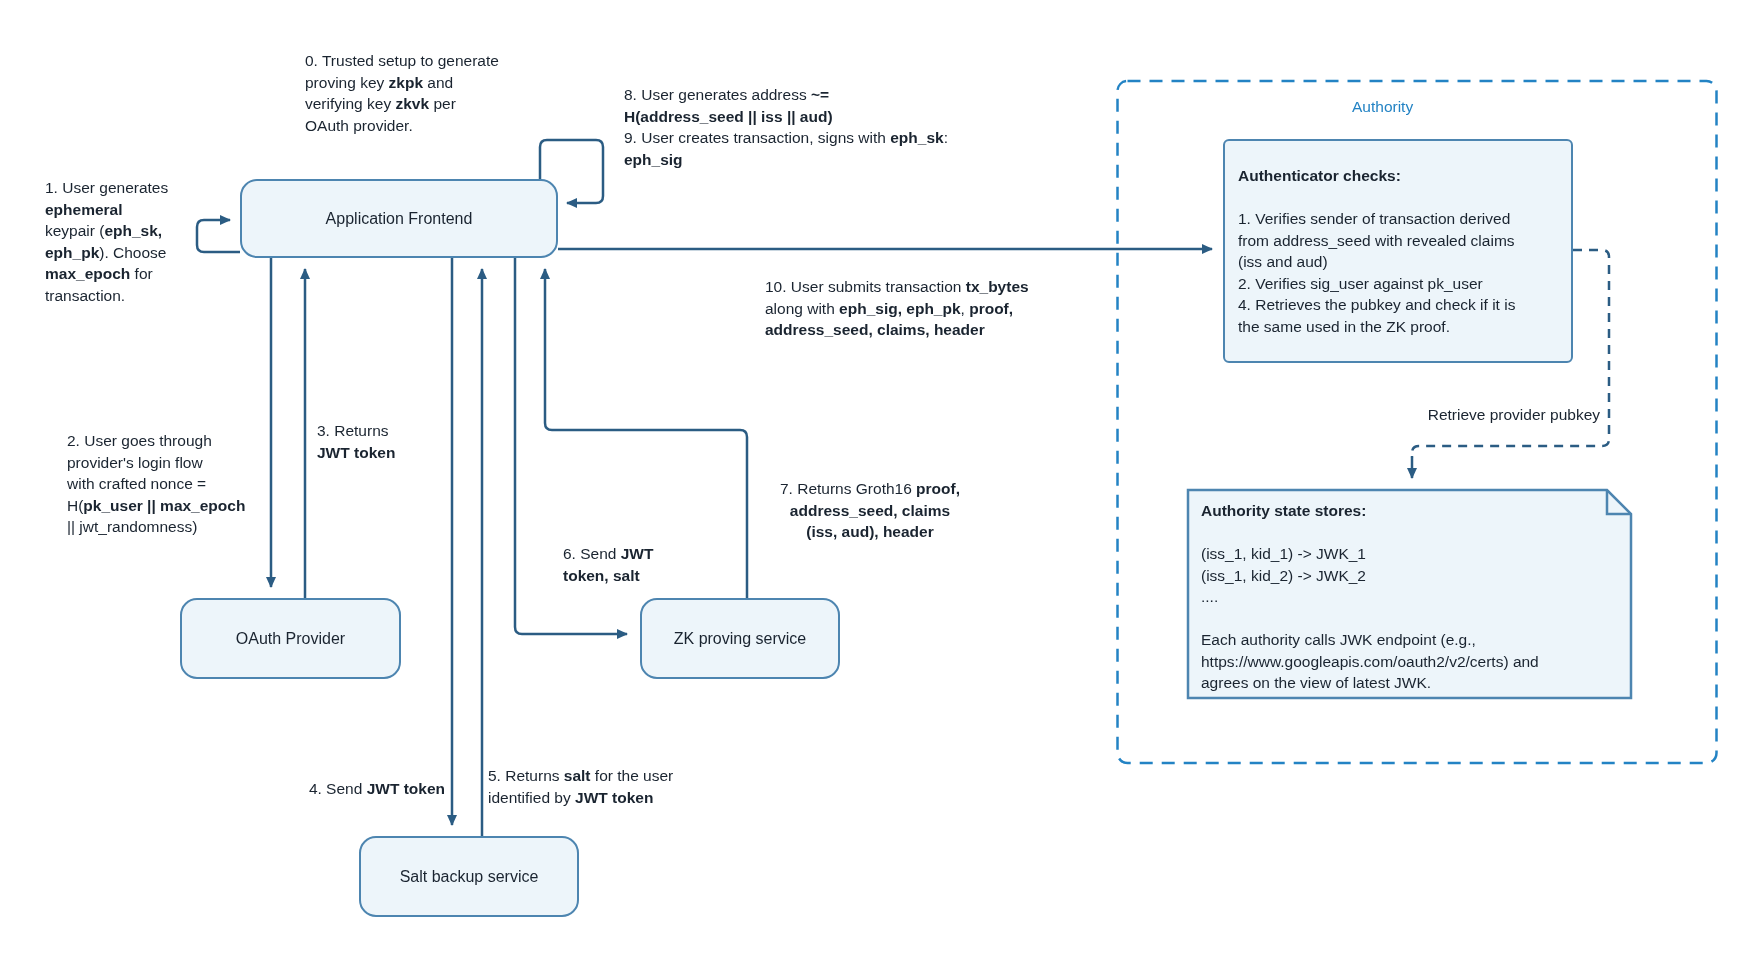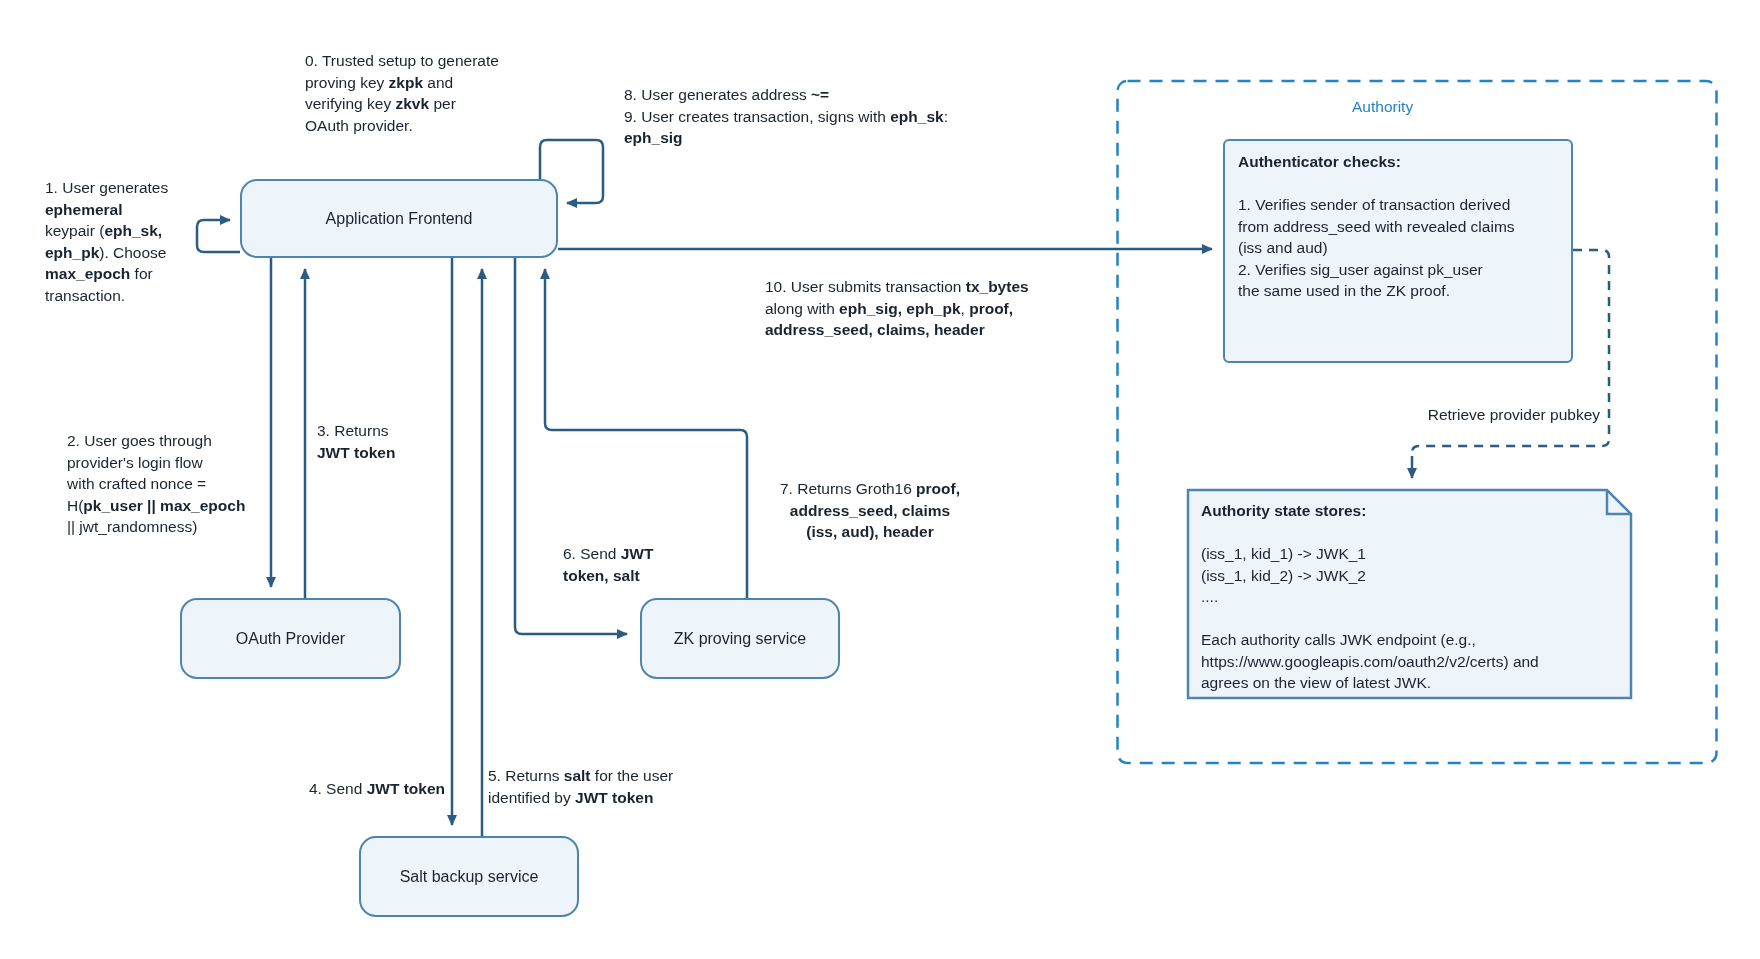--- a/index.html
+++ b/index.html
@@ -10,21 +10,21 @@
   svg.layer{position:absolute;left:0;top:0;width:1760px;height:959px;pointer-events:none;z-index:3;}
   .node{
     position:absolute;z-index:2;box-sizing:border-box;
     background:#edf5fa;border:2.5px solid #4d85b0;border-radius:17px;
     display:flex;align-items:center;justify-content:center;
     font-size:16px;color:#1a2430;text-align:center;
   }
   .panel{
     position:absolute;z-index:2;box-sizing:border-box;
     background:#edf5fa;border:2.5px solid #4d85b0;border-radius:6px;
-    padding:10px 13px;font-size:15.5px;line-height:21.5px;
+    padding:24px 13px;font-size:15.5px;line-height:21.5px;
   }
   .ann{
     position:absolute;z-index:4;font-size:15.5px;line-height:21.5px;white-space:nowrap;
   }
   .ann div{min-height:21.5px;}
   .rich b{font-weight:700;}
   .authority-label{
     position:absolute;z-index:4;font-size:15.5px;color:#2383c4;text-align:left;
   }
   .note-text{
@@ -88,20 +88,21 @@
 
   <div class="authority-label" style="left:1352px;top:98px;width:130px;">Authority</div>
 
   <div class="panel rich" style="left:1223px;top:139px;width:350px;height:224px;">
       <div><b>Authenticator checks:</b></div>
       <div>&nbsp;</div>
       <div><span>1. Verifies sender of transaction derived</span></div>
       <div><span>from address_seed with revealed claims</span></div>
       <div><span>(iss and aud)</span></div>
       <div><span>2. Verifies sig_user against pk_user</span></div>
+      <div><span>4. Retrieves the pubkey and check if it is</span></div>
       <div><span>the same used in the ZK proof.</span></div>
     </div>
 
   <div class="note-text rich" style="left:1201px;top:500px;width:420px;">
       <div><b>Authority state stores:</b></div>
       <div>&nbsp;</div>
       <div><span>(iss_1, kid_1) -&gt; JWK_1</span></div>
       <div><span>(iss_1, kid_2) -&gt; JWK_2</span></div>
       <div><span>....</span></div>
       <div>&nbsp;</div>
@@ -121,20 +122,21 @@
       <div><span>1. User generates</span></div>
       <div><b>ephemeral</b></div>
       <div><span>keypair (</span><b>eph_sk,</b></div>
       <div><b>eph_pk</b><span>). Choose</span></div>
       <div><b>max_epoch</b><span> for</span></div>
       <div><span>transaction.</span></div>
     </div>
 
   <div class="ann rich" style="left:624px;top:84px;">
       <div><span>8. User generates address </span><b>~=</b></div>
+      <div><b>H(address_seed || iss || aud)</b></div>
       <div><span>9. User creates transaction, signs with </span><b>eph_sk</b><span>:</span></div>
       <div><b>eph_sig</b></div>
     </div>
 
   <div class="ann rich" style="left:765px;top:276px;">
       <div><span>10. User submits transaction </span><b>tx_bytes</b></div>
       <div><span>along with </span><b>eph_sig, eph_pk</b><span>, </span><b>proof,</b></div>
       <div><b>address_seed, claims, header</b></div>
     </div>
 

